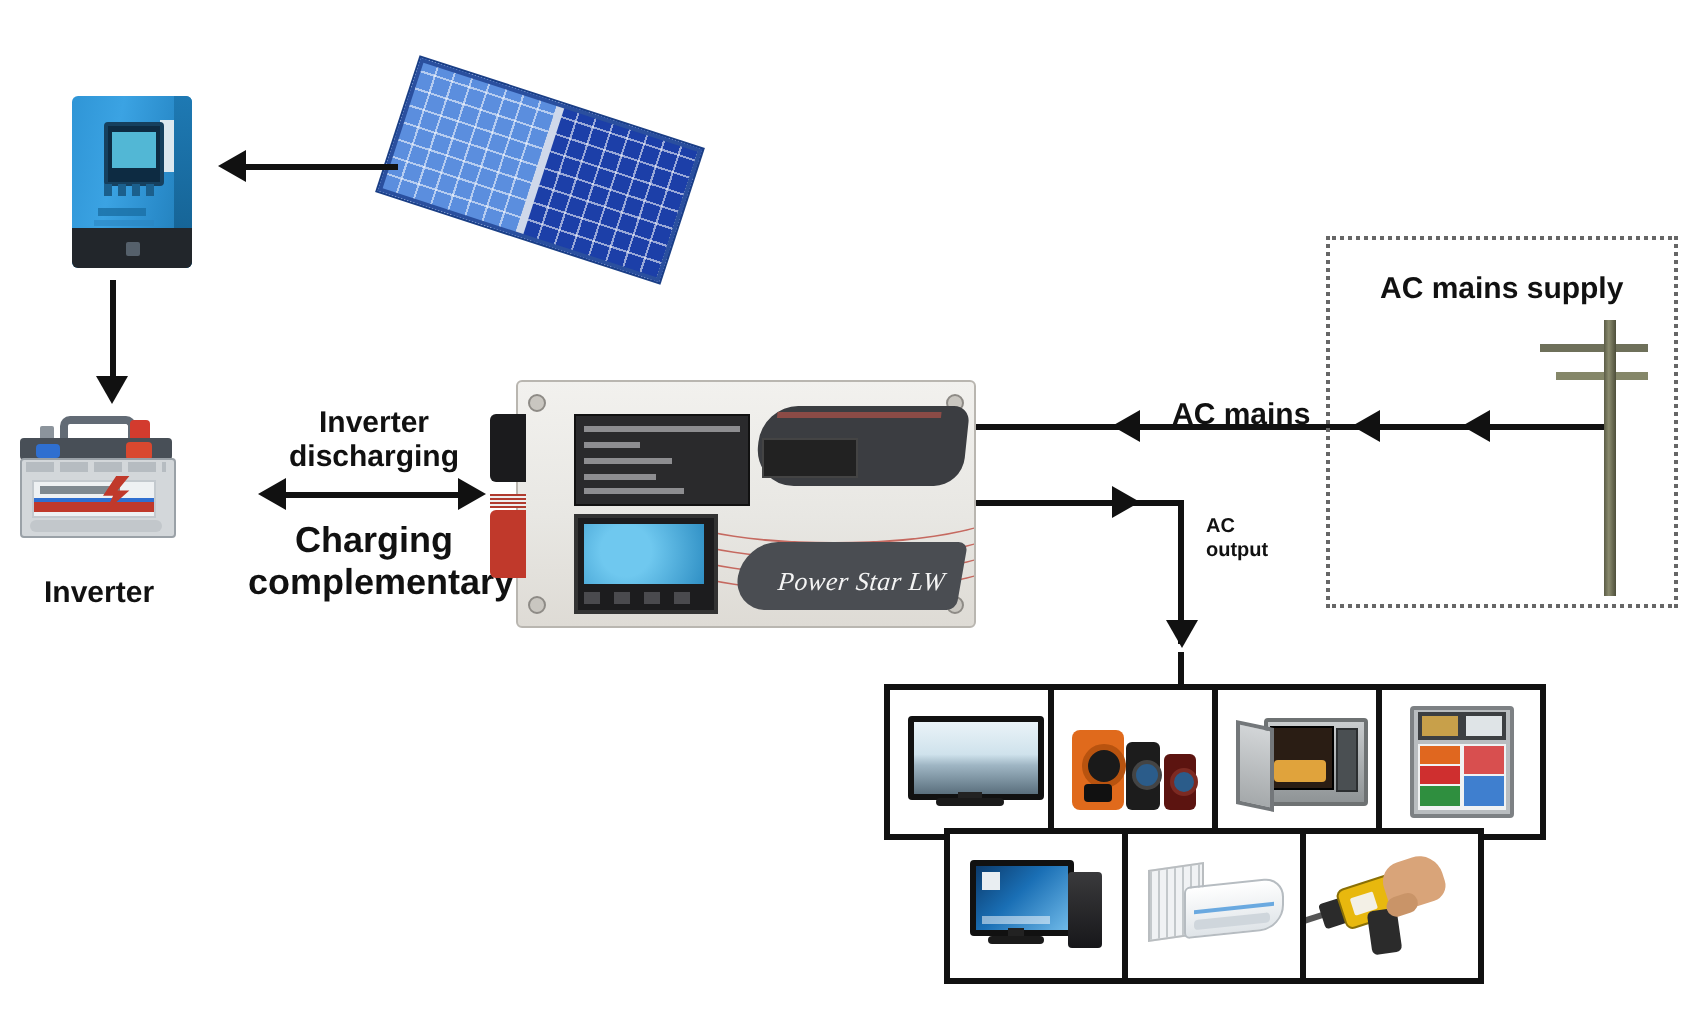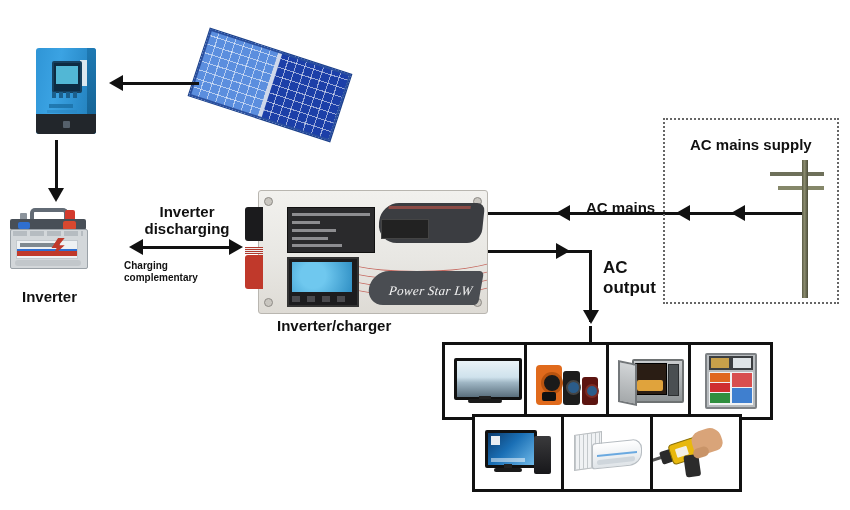--- a/index.html
+++ b/index.html
@@ -176,31 +176,30 @@
 </style>
 </head>
 <body>
 
 <div class="stage">
 
 
 
   <div class="lbl" style="left:22px;top:288px;font-size:15px;">Inverter</div>
 
-  <div class="lbl" style="left:277px;top:317px;font-size:15px;">Inverter/charger</div>
 
   <div class="lbl" style="left:131px;top:203px;width:112px;text-align:center;font-size:15px;">Inverter
 discharging</div>
 
-  <div class="lbl" style="left:124px;top:260px;width:126px;font-size:10px;">Charging
+  <div class="lbl" style="left:124px;top:260px;width:126px;text-align:center;font-size:18px;">Charging
 complementary</div>
 
   <div class="lbl" style="left:586px;top:199px;font-size:15px;">AC mains</div>
 
-  <div class="lbl" style="left:603px;top:258px;font-size:17px;">AC
+  <div class="lbl" style="left:603px;top:258px;font-size:10px;">AC
 output</div>
 
   <div class="lbl" style="left:690px;top:136px;font-size:15px;">AC mains supply</div>
 
   <div class="ctrl">
     <div class="body"></div>
     <div class="side"></div>
     <div class="tag"></div>
     <div class="screen">
         <i></i>

